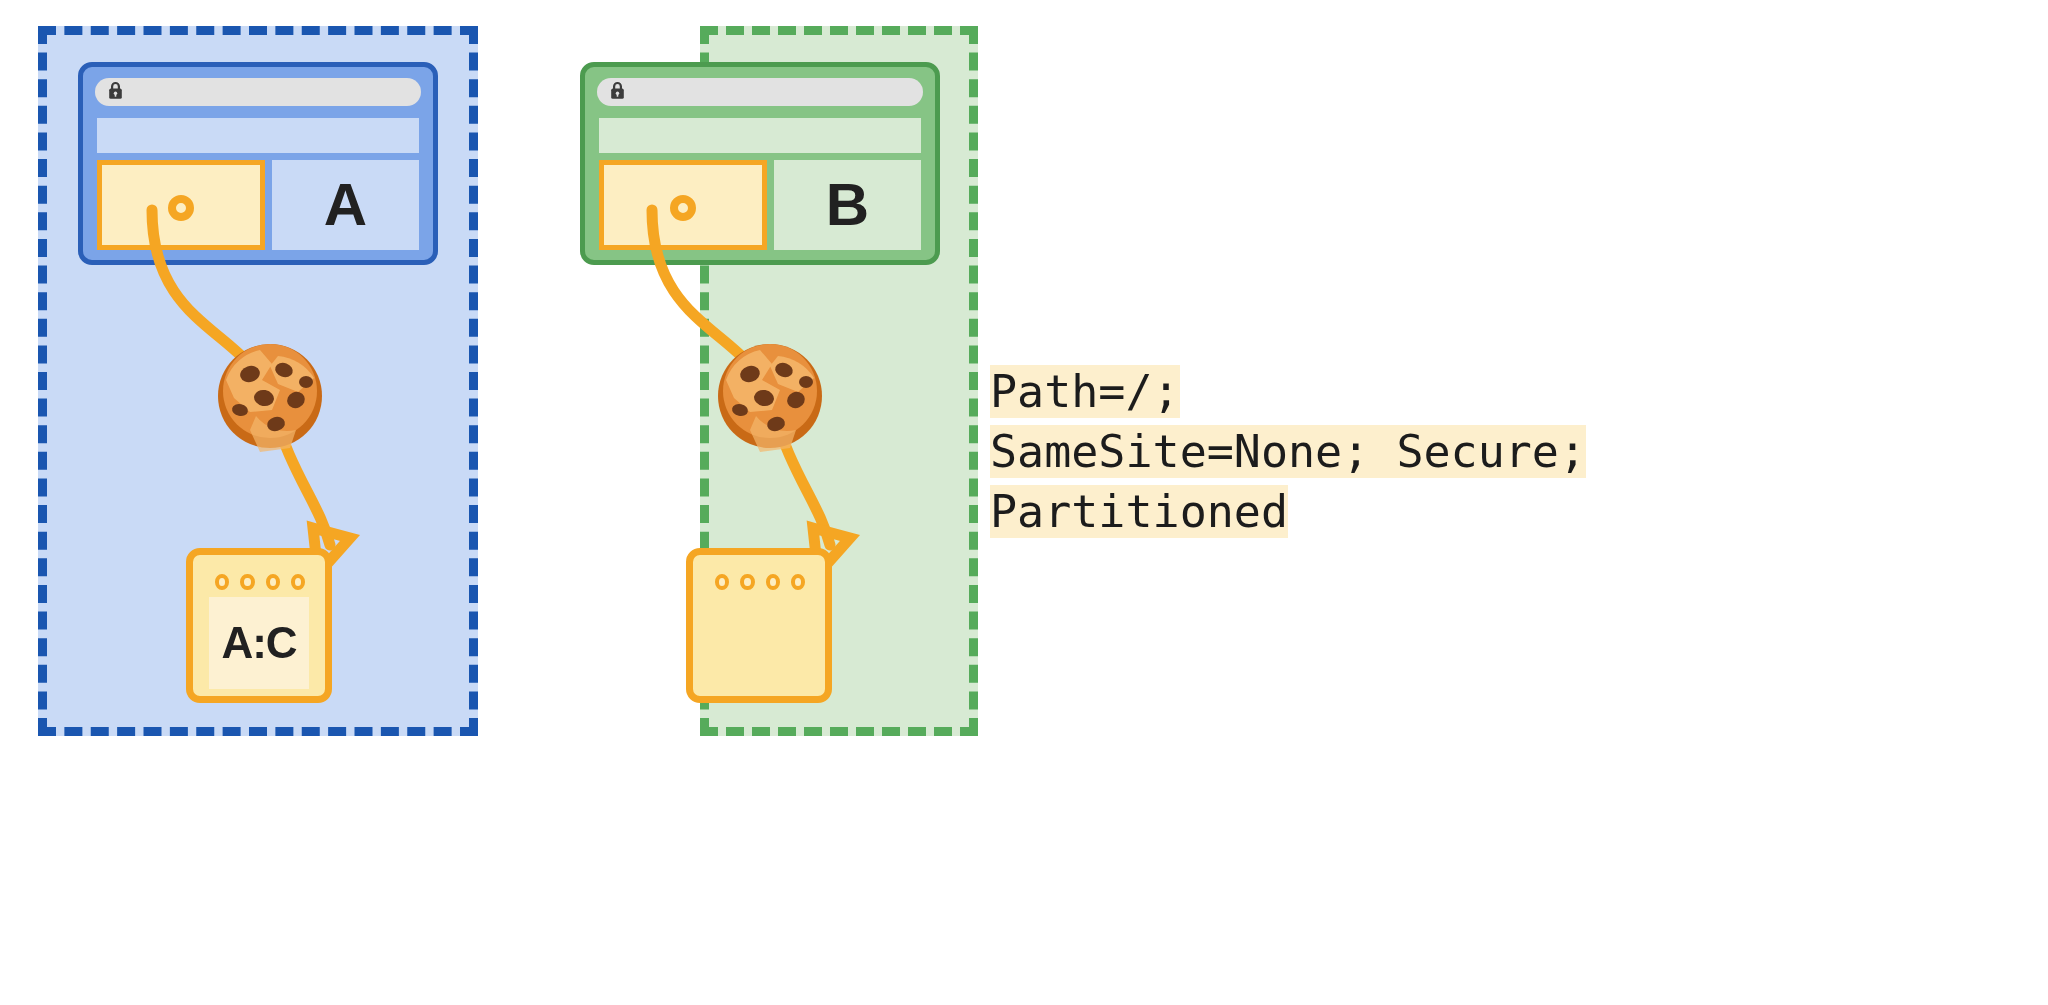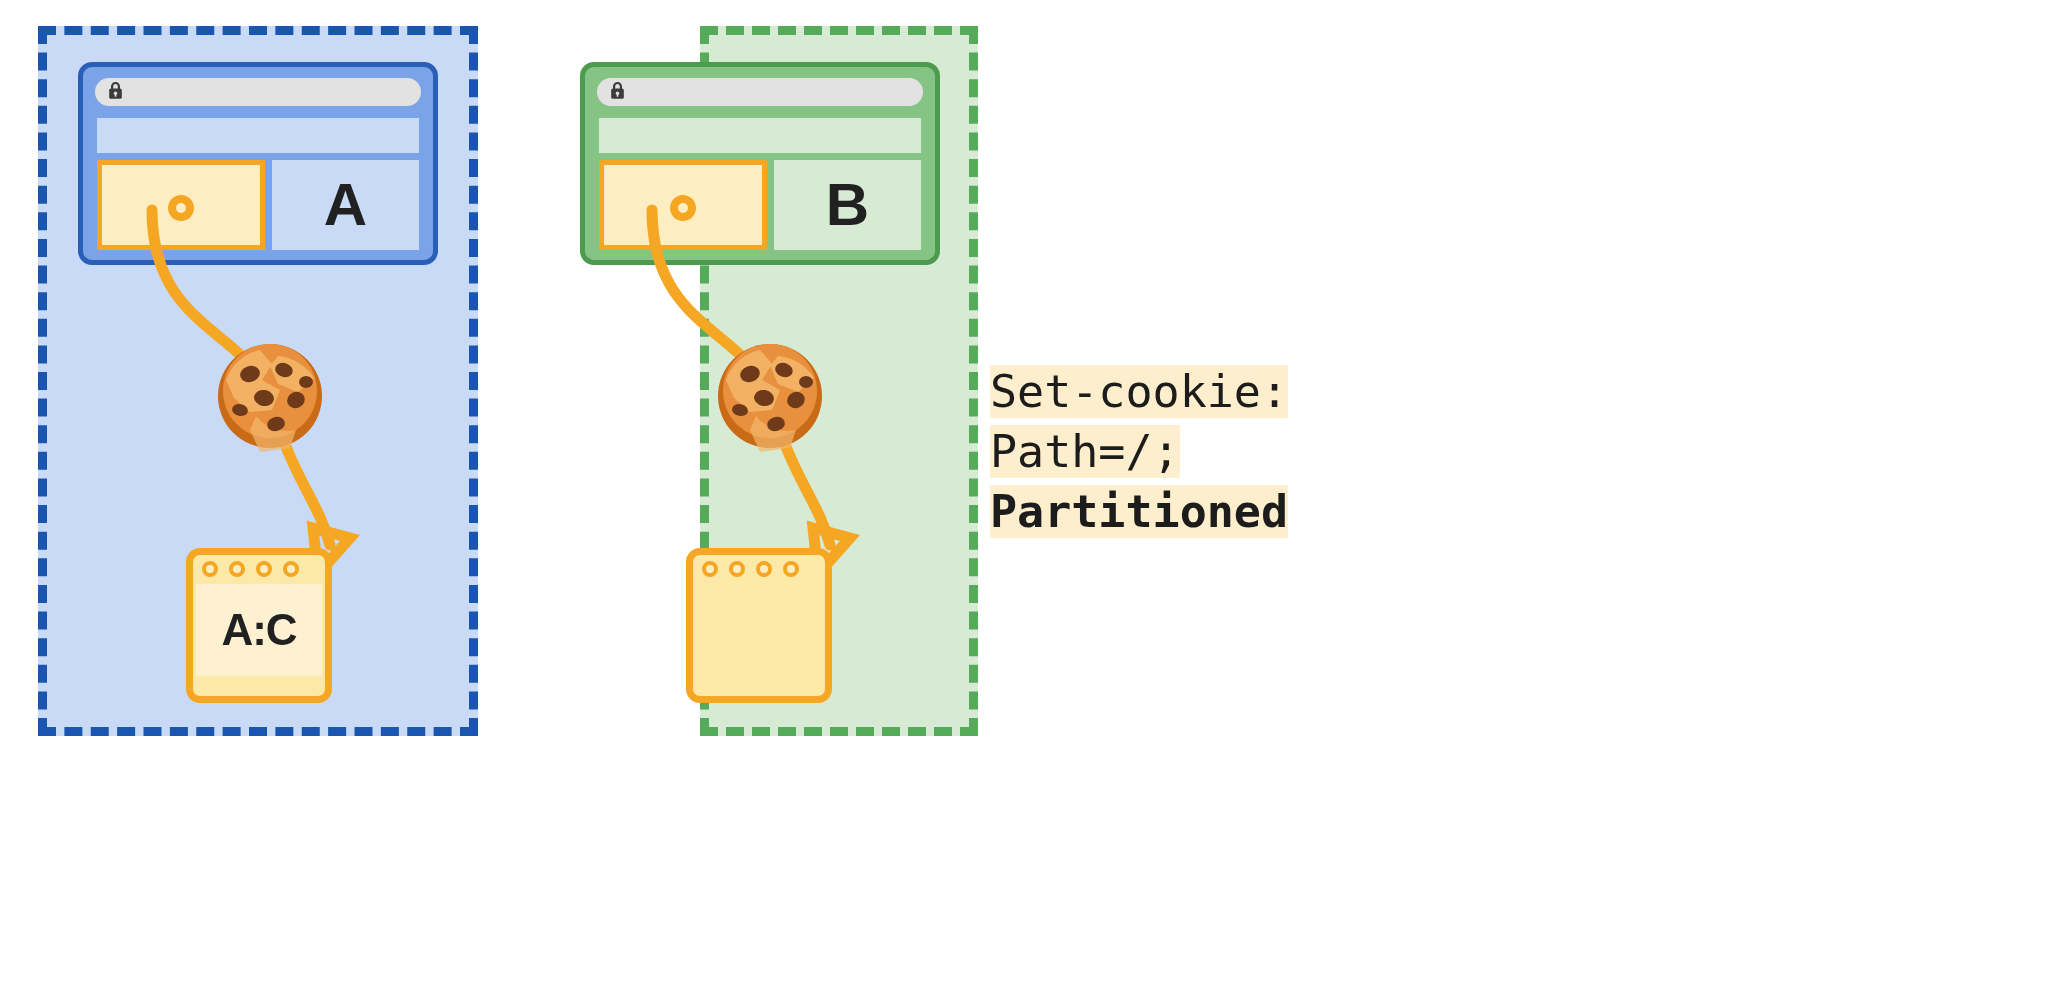--- a/index.html
+++ b/index.html
@@ -146,21 +146,21 @@
 
   
   .storage {
     position: absolute;
     box-sizing: border-box;
     width: 146px;
     height: 155px;
     background: #fce9a8;
     border: 7px solid #f5a623;
     border-radius: 14px;
-    padding: 3px;
+    padding: 16px;
   }
   .storage.blue  { left: 186px; top: 548px; }
   .storage.green { left: 686px; top: 548px; }
   .storage-dots {
     display: flex;
     gap: 11px;
     padding: 3px 4px 7px 6px;
   }
   .storage-dot {
     width: 16px;
@@ -195,21 +195,21 @@
     font-size: 45px;
     line-height: 1.33;
     color: #1c1c1c;
   }
   #code-block .code-line { display: block; white-space: pre; }
   #code-block .code-line > span {
     background: #fdefcd;
     box-decoration-break: clone;
     -webkit-box-decoration-break: clone;
   }
-  #code-block .code-line.bold > span { font-weight: bold; }
+  #code-block .code-line.bold > span { font-weight: normal; }
 </style>
 </head>
 <body>
 
 <div id="stage">
 
   <div class="partition blue"></div>
 
   <div class="browser blue">
     <div class="urlbar">
@@ -315,18 +315,18 @@
   <div class="storage green">
     <div class="storage-dots">
       <span class="storage-dot"></span>
       <span class="storage-dot"></span>
       <span class="storage-dot"></span>
       <span class="storage-dot"></span>
     </div>
   </div>
 
   <div id="code-block">
-    <code class="code-line"><span>Set-cookie:</span></code>
     <code class="code-line"><span>Path=/;</span></code>
+    <code class="code-line"><span>SameSite=None; Secure;</span></code>
     <code class="code-line bold"><span>Partitioned</span></code>
   </div>
 
 </div>
 
 </body></html>

